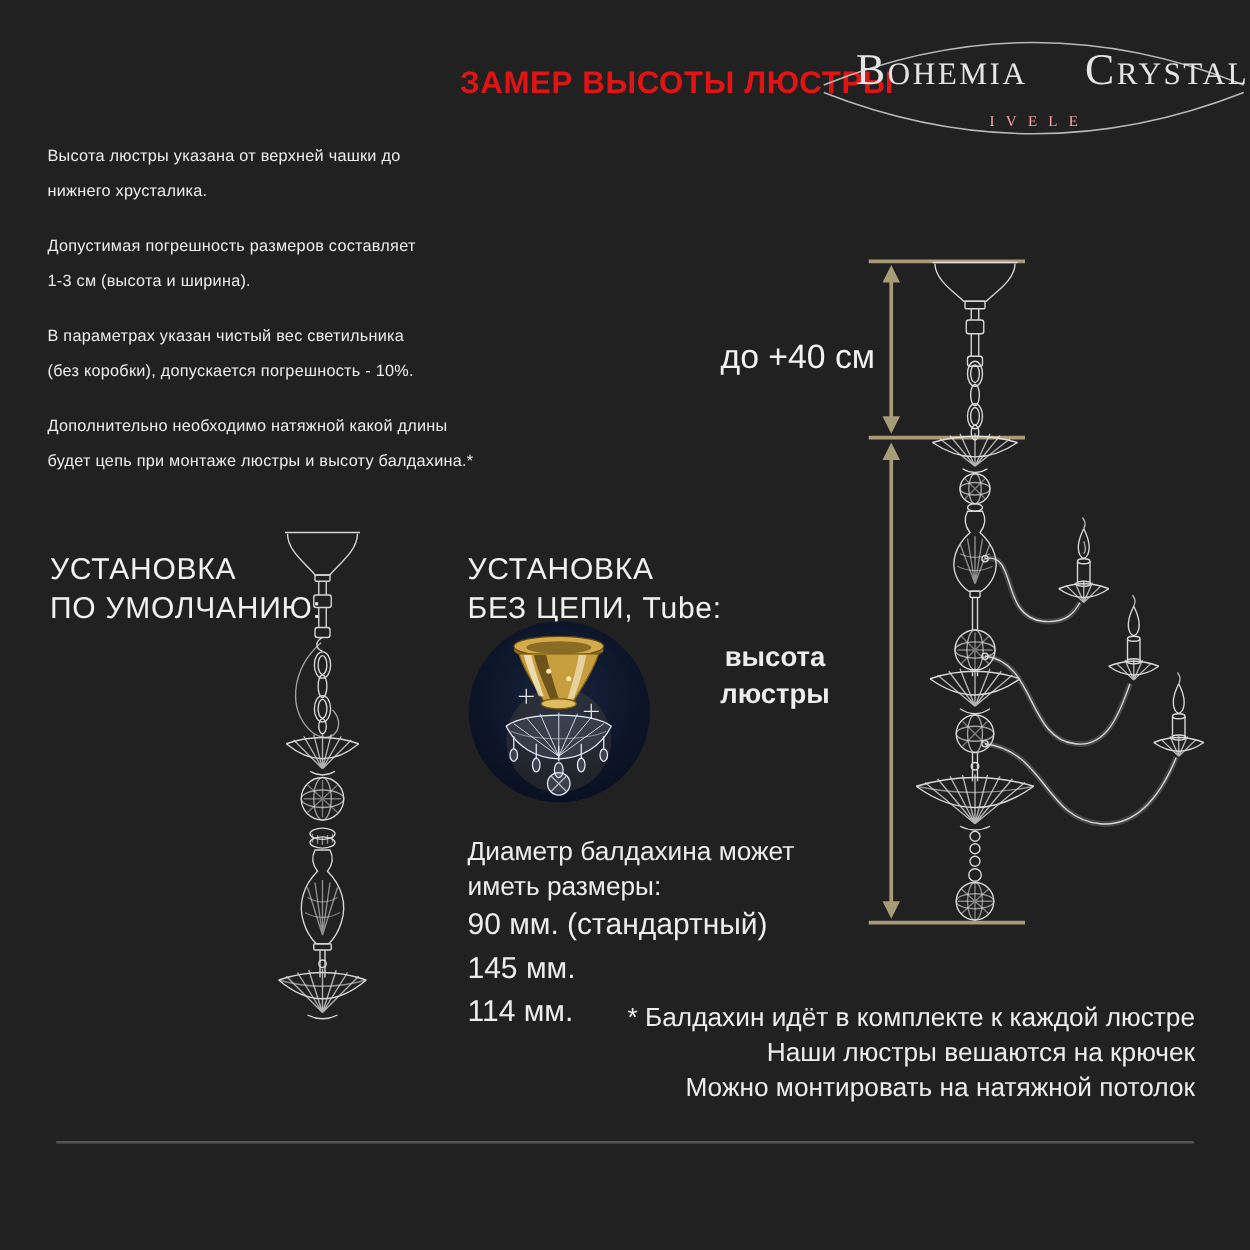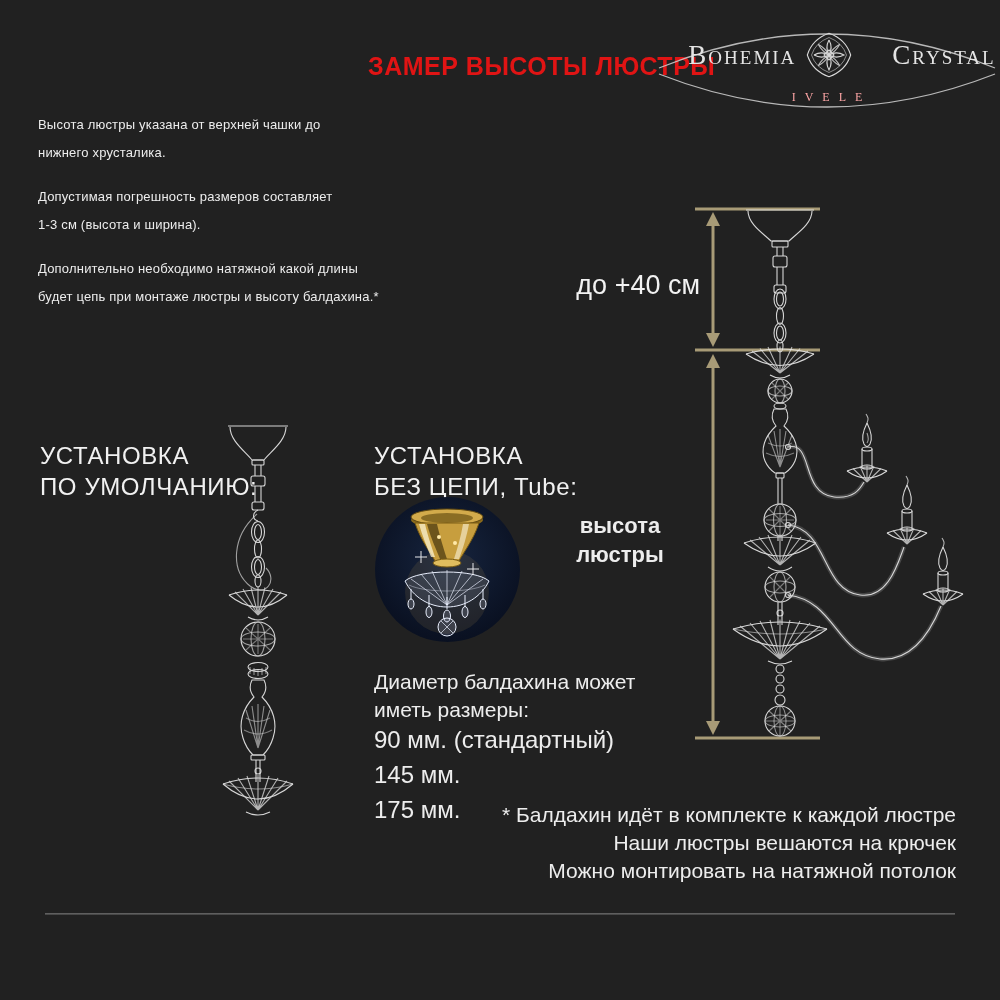--- a/index.html
+++ b/index.html
@@ -9,21 +9,21 @@
     font-family:"Liberation Sans",sans-serif;
     color:#ededed;
   }
   .abs{position:absolute;}
   
   .title{left:368px;top:52px;width:280px;font-size:25px;font-weight:700;color:#e01414;letter-spacing:.5px;white-space:nowrap;}
   
   .logo{left:656px;top:16px;width:342px;height:102px;text-align:center;}
   .logo svg.arcs{position:absolute;left:0;top:0;}
   .logo-row{position:absolute;left:0;top:14px;width:100%;display:flex;align-items:center;justify-content:center;gap:8px;}
-  .brand{font-family:"Liberation Serif",serif;font-variant:small-caps;font-size:27px;color:#e4e4e4;letter-spacing:2px;line-height:1;margin-left:30px;}
+  .brand{font-family:"Liberation Serif",serif;font-variant:small-caps;font-size:35px;color:#e4e4e4;letter-spacing:2px;line-height:1;margin-left:30px;}
   .logo-sub{position:absolute;left:0;top:74px;width:100%;font-size:12px;letter-spacing:9px;padding-left:9px;box-sizing:border-box;color:#fca5a5;font-family:"Liberation Serif",serif;}
   
   .paras{left:38px;top:111px;width:620px;}
   .para{margin:0 0 17px 0;font-size:13px;line-height:27.5px;letter-spacing:.2px;color:#ededed;}
   .para span{display:block;}
   
   .sec-h{font-size:24px;line-height:31px;letter-spacing:.6px;color:#f1f1f1;}
   .sec-h span{display:block;}
   .sec-left{left:40px;top:440px;}
   .sec-right{left:374px;top:440px;}
@@ -80,20 +80,24 @@
 <div class="abs paras">
   <p class="para">
     <span>Высота люстры указана от верхней чашки до</span>
     <span>нижнего хрусталика.</span>
   </p>
   <p class="para">
     <span>Допустимая погрешность размеров составляет</span>
     <span>1-3 см (высота и ширина).</span>
   </p>
   <p class="para">
+    <span>В параметрах указан чистый вес светильника</span>
+    <span>(без коробки), допускается погрешность - 10%.</span>
+  </p>
+  <p class="para">
     <span>Дополнительно необходимо натяжной какой длины</span>
     <span>будет цепь при монтаже люстры и высоту балдахина.*</span>
   </p>
 </div>
 
 <div class="abs sec-h sec-left">
   <span>УСТАНОВКА</span>
   <span>ПО УМОЛЧАНИЮ:</span>
 </div>
 <div class="abs sec-h sec-right">
@@ -190,21 +194,21 @@
   </svg>
 </div>
 
 <div class="abs canopy-intro">
   <span>Диаметр балдахина может</span>
   <span>иметь размеры:</span>
 </div>
 <div class="abs canopy-sizes">
   <div>90 мм. (стандартный)</div>
   <div>145 мм.</div>
-  <div>175 мм.</div>
+  <div>114 мм.</div>
 </div>
 
 <div class="abs chain-label">до +40 см</div>
 <div class="abs height-label">
   <span>высота</span>
   <span>люстры</span>
 </div>
 
 <svg class="abs" style="left:688px;top:195px;" width="312" height="575" viewBox="0 0 312 575">
 

